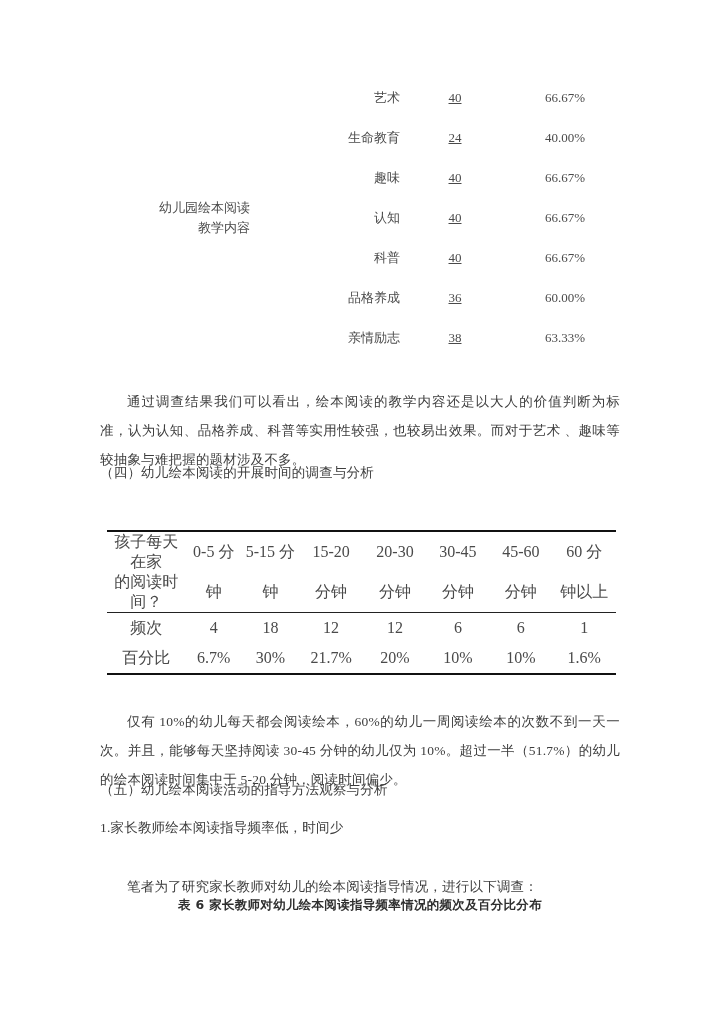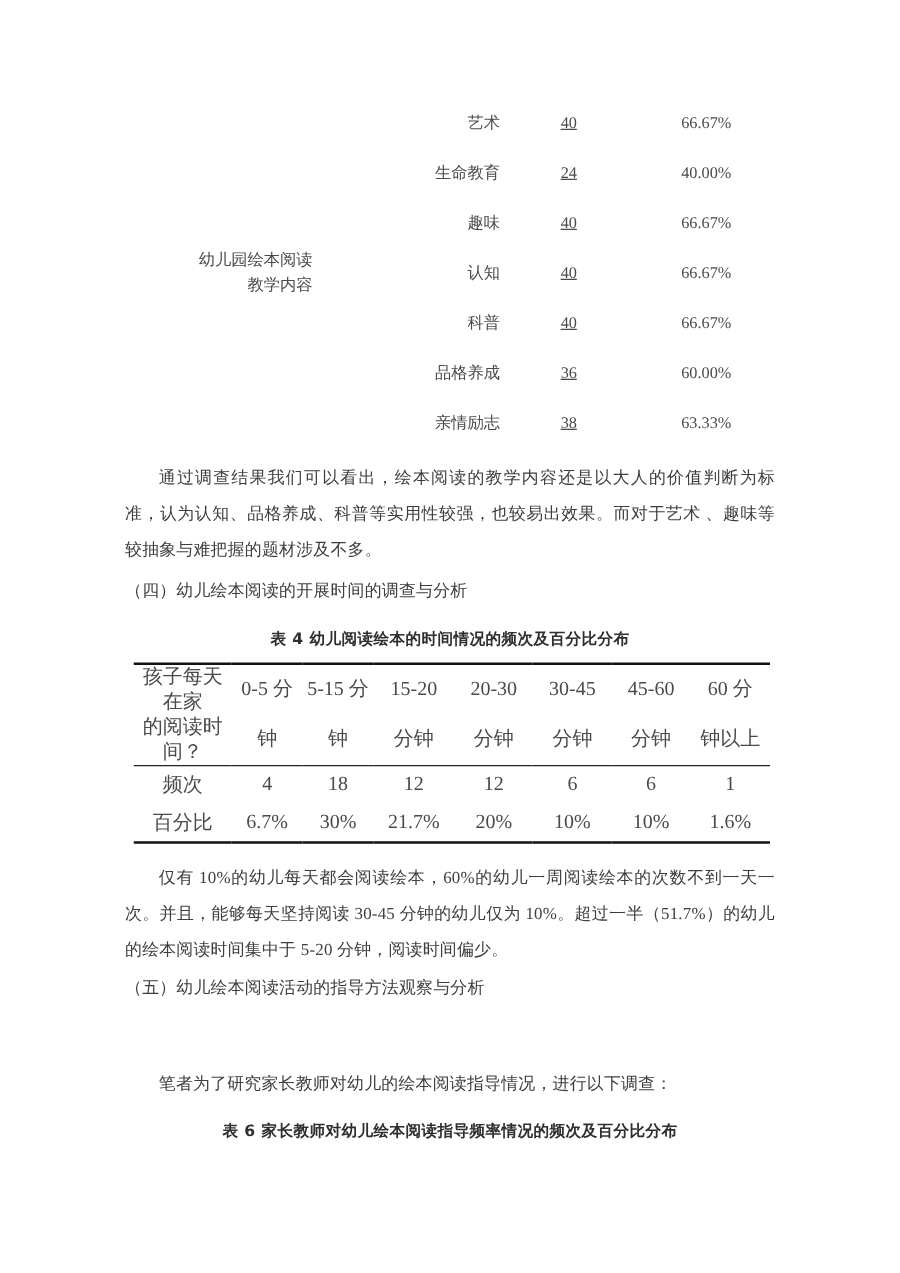--- a/index.html
+++ b/index.html
@@ -61,21 +61,21 @@
     position: absolute;
     left: 100px;
     width: 520px;
     font-size: 13.5px;
     line-height: 29px;
     text-align: justify;
     text-justify: inter-ideograph;
     color: #3d3d3d;
     letter-spacing: 0.2px;
   }
-  .para.indent { text-indent: 2em; }
+  .para.indent { text-indent: 2em; margin-top: 20px; }
   .para.noind { text-indent: 0; }
 
   
   .caption {
     position: absolute;
     width: 520px;
     left: 100px;
     text-align: center;
     font-size: 12.5px;
     font-weight: bold;
@@ -171,21 +171,20 @@
         <td class="c-freq">38</td>
         <td class="c-pct">63.33%</td>
       </tr>
     </tbody>
   </table>
 
   <div class="para indent" style="top: 367px;">通过调查结果我们可以看出，绘本阅读的教学内容还是以大人的价值判断为标准，认为认知、品格养成、科普等实用性较强，也较易出效果。而对于艺术 、趣味等较抽象与难把握的题材涉及不多。</div>
 
   <div class="para noind" style="top: 458px;">（四）幼儿绘本阅读的开展时间的调查与分析</div>
 
-  <div class="caption" style="top: 503px;">表 4 幼儿阅读绘本的时间情况的频次及百分比分布</div>
 
   <table class="tbl4">
     <colgroup>
       <col class="c-q">
         <col class="c-d">
         <col class="c-d">
         <col class="c-dl">
       <col class="c-dl">
         <col class="c-dl">
         <col class="c-dl">
@@ -266,18 +265,19 @@
         <td>10%</td>
         <td>1.6%</td>
       </tr>
     </tbody>
   </table>
 
   <div class="para indent" style="top: 687px;">仅有 10%的幼儿每天都会阅读绘本，60%的幼儿一周阅读绘本的次数不到一天一次。并且，能够每天坚持阅读 30-45 分钟的幼儿仅为 10%。超过一半（51.7%）的幼儿的绘本阅读时间集中于 5-20 分钟，阅读时间偏少。</div>
 
   <div class="para noind" style="top: 775px;">（五）幼儿绘本阅读活动的指导方法观察与分析</div>
 
+  <div class="para noind" style="top: 813px;">1.家长教师绘本阅读指导频率低，时间少</div>
 
   <div class="para indent" style="top: 852px;">笔者为了研究家长教师对幼儿的绘本阅读指导情况，进行以下调查：</div>
 
   <div class="caption" style="top: 897px;">表 6 家长教师对幼儿绘本阅读指导频率情况的频次及百分比分布</div>
 
 </div>
 
 </body></html>

